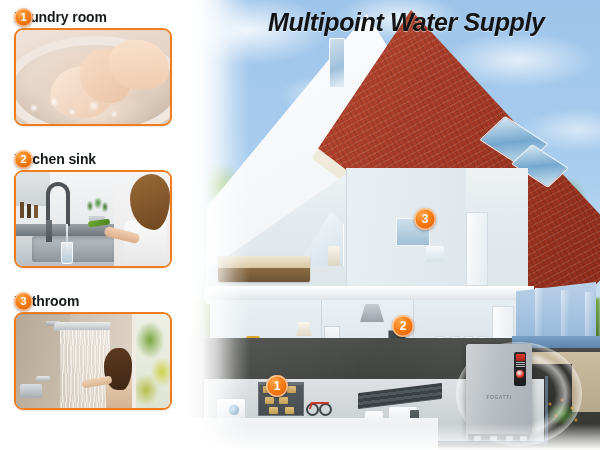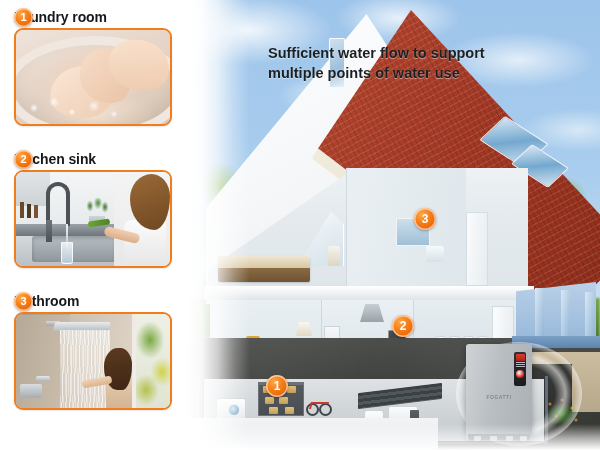--- a/index.html
+++ b/index.html
@@ -620,24 +620,21 @@
     <div class="heater-foot" style="left:332px;"></div>
 
     <div class="badge badge-scene" style="left:226px;top:208px;">3</div>
     <div class="badge badge-scene" style="left:204px;top:315px;">2</div>
     <div class="badge badge-scene" style="left:78px;top:375px;">1</div>
 
     <div class="scene-fade-l"></div>
     <div class="scene-fade-b"></div>
   </div>
 
-  <div class="subtitle">
-    <div>Sufficient water flow to support</div>
-    <div>multiple points of water use</div>
-  </div>
+  <div class="title">Multipoint Water Supply</div>
 
   <div class="col">
 
     <div class="item" style="top:6px;">
       <div class="item-head">
         <div class="badge badge-list">1</div>
         <div class="item-label">Laundry room</div>
       </div>
       <div class="thumb">
         <div class="t1">

